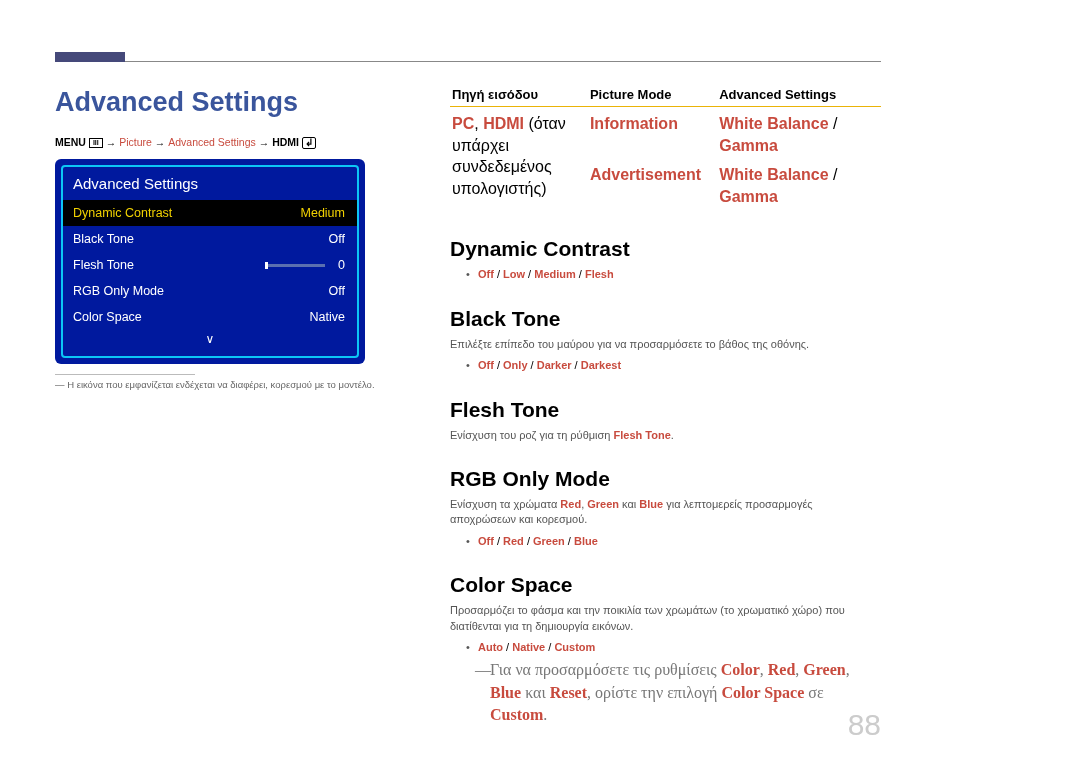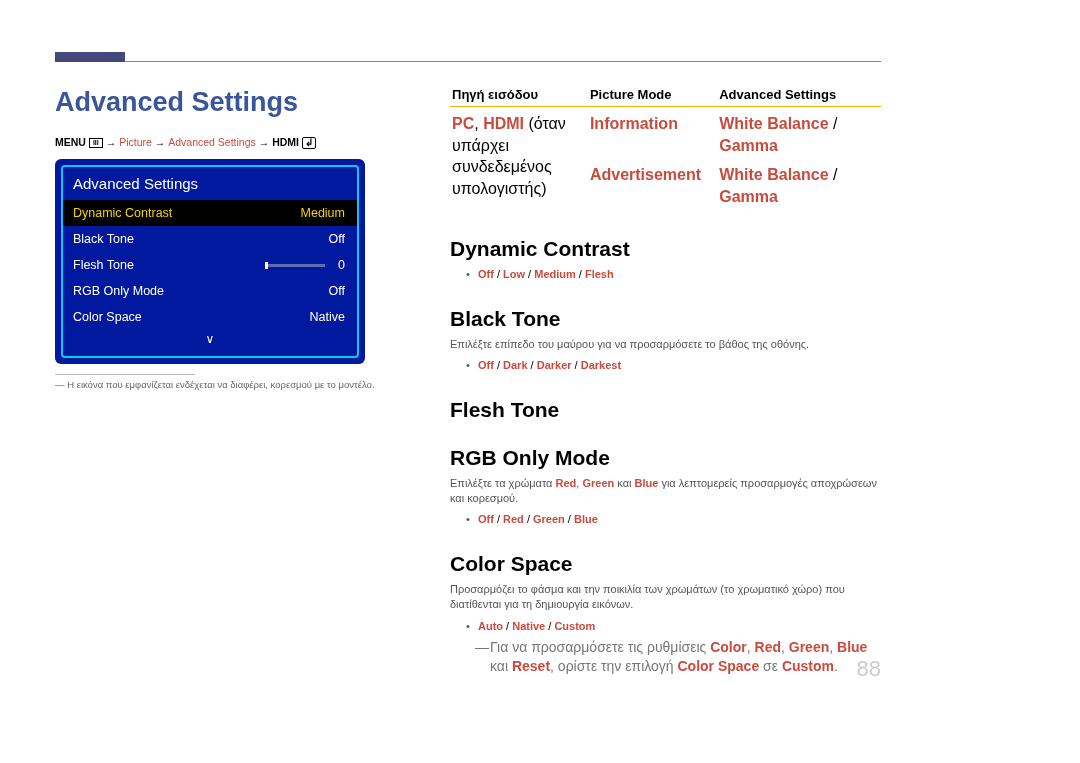--- a/index.html
+++ b/index.html
@@ -178,36 +178,37 @@
     margin-bottom: 4px;
     line-height: 1.4;
   }
   .bullet::before {
     content: "•";
     position: absolute;
     left: 16px;
     color: #555;
   }
   .subnote {
-    font-size: 14px;
+    font-size: 16px;
     color: #777;
     padding-left: 40px;
     position: relative;
     line-height: 1.4;
+    font-family: Liberation Serif, serif;
   }
   .subnote::before {
     content: "―";
     position: absolute;
     left: 25px;
   }
   .page-num {
     position: absolute;
     right: 55px;
-    bottom: 25px;
-    font-size: 22px;
+    bottom: 14px;
+    font-size: 30px;
     color: #ccc;
   }
   .clearfix::after { content:""; display:table; clear:both; }
 </style>
 </head>
 <body>
 
 <div class="page clearfix">
   <div class="top-bar"></div>
 
@@ -290,28 +291,31 @@
       </table>
 
     <h2 class="section first">Dynamic Contrast</h2>
     <div class="bullet">
       <span class="red">Off</span><span> / </span><span class="red">Low</span><span> / </span><span class="red">Medium</span><span> / </span><span class="red">Flesh</span>
     </div>
 
     <h2 class="section">Black Tone</h2>
     <p class="desc">Επιλέξτε επίπεδο του μαύρου για να προσαρμόσετε το βάθος της οθόνης.</p>
     <div class="bullet">
-      <span class="red">Off</span><span> / </span><span class="red">Dark</span><span> / </span><span class="red">Darker</span><span> / </span><span class="red">Darkest</span>
+      <span class="red">Off</span><span> / </span><span class="red">Only</span><span> / </span><span class="red">Darker</span><span> / </span><span class="red">Darkest</span>
     </div>
 
     <h2 class="section">Flesh Tone</h2>
+    <p class="desc">
+      <span>Ενίσχυση του ροζ για τη ρύθμιση </span><span class="red">Flesh Tone</span><span>.</span>
+    </p>
 
     <h2 class="section">RGB Only Mode</h2>
     <p class="desc">
-      <span>Επιλέξτε τα χρώματα </span><span class="red">Red</span><span>, </span><span class="red">Green</span><span> και </span><span class="red">Blue</span><span> για λεπτομερείς προσαρμογές αποχρώσεων και κορεσμού.</span>
+      <span>Ενίσχυση τα χρώματα </span><span class="red">Red</span><span>, </span><span class="red">Green</span><span> και </span><span class="red">Blue</span><span> για λεπτομερείς προσαρμογές αποχρώσεων και κορεσμού.</span>
     </p>
     <div class="bullet">
       <span class="red">Off</span><span> / </span><span class="red">Red</span><span> / </span><span class="red">Green</span><span> / </span><span class="red">Blue</span>
     </div>
 
     <h2 class="section">Color Space</h2>
     <p class="desc">Προσαρμόζει το φάσμα και την ποικιλία των χρωμάτων (το χρωματικό χώρο) που διατίθενται για τη δημιουργία εικόνων.</p>
     <div class="bullet">
       <span class="red">Auto</span><span> / </span><span class="red">Native</span><span> / </span><span class="red">Custom</span>
     </div>

